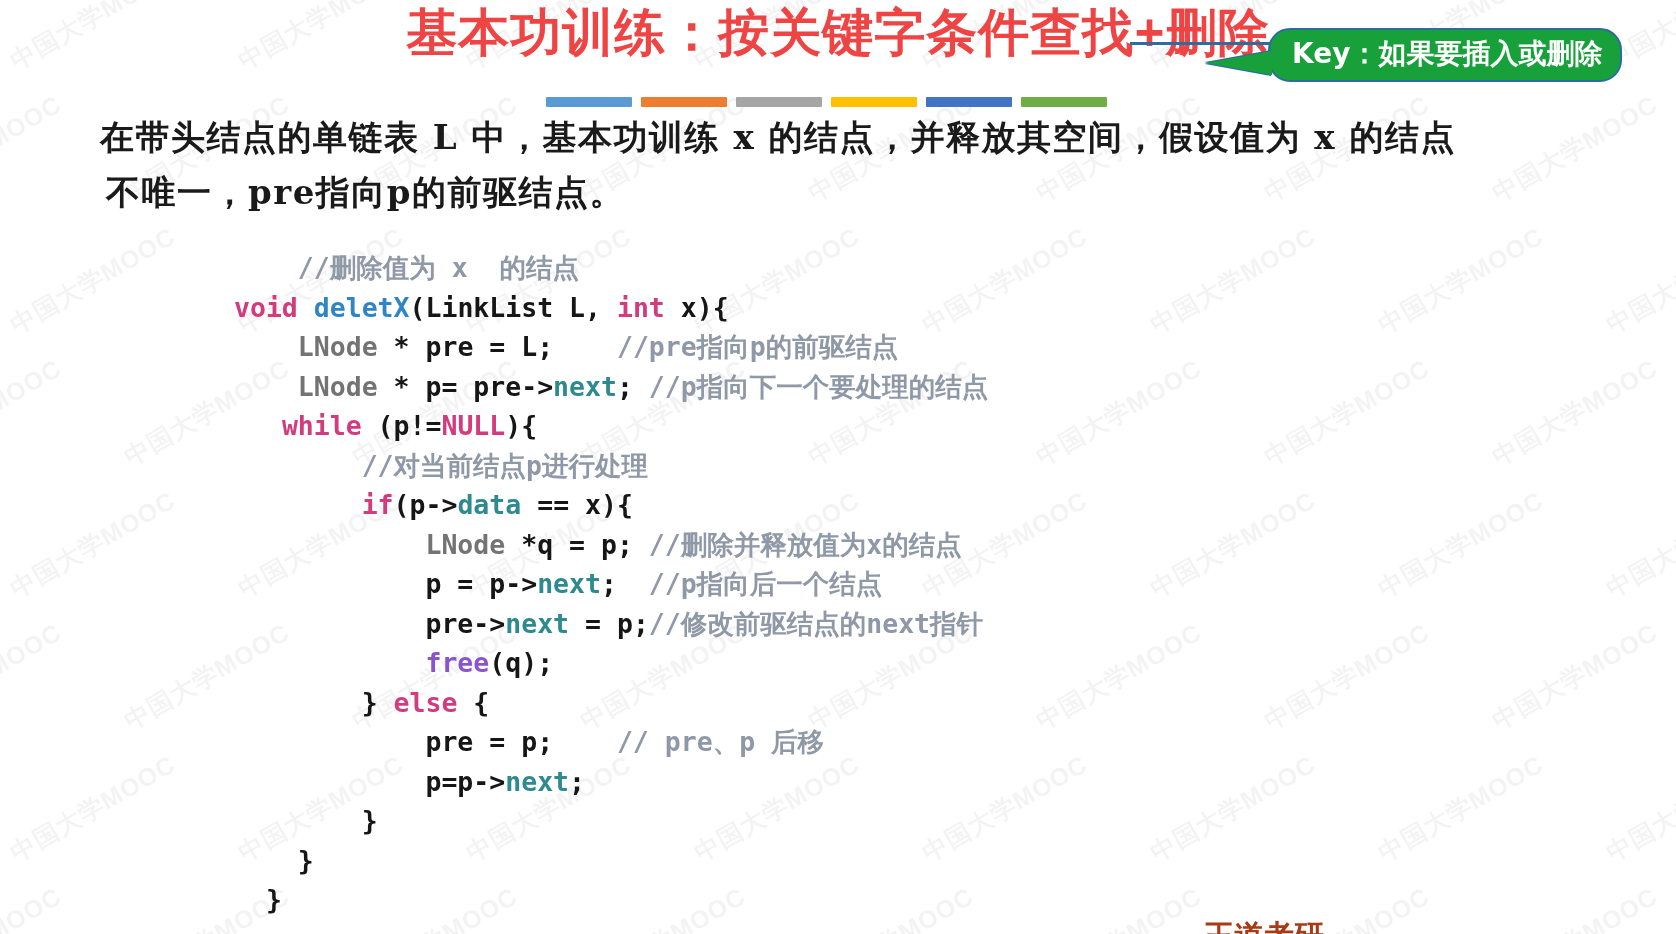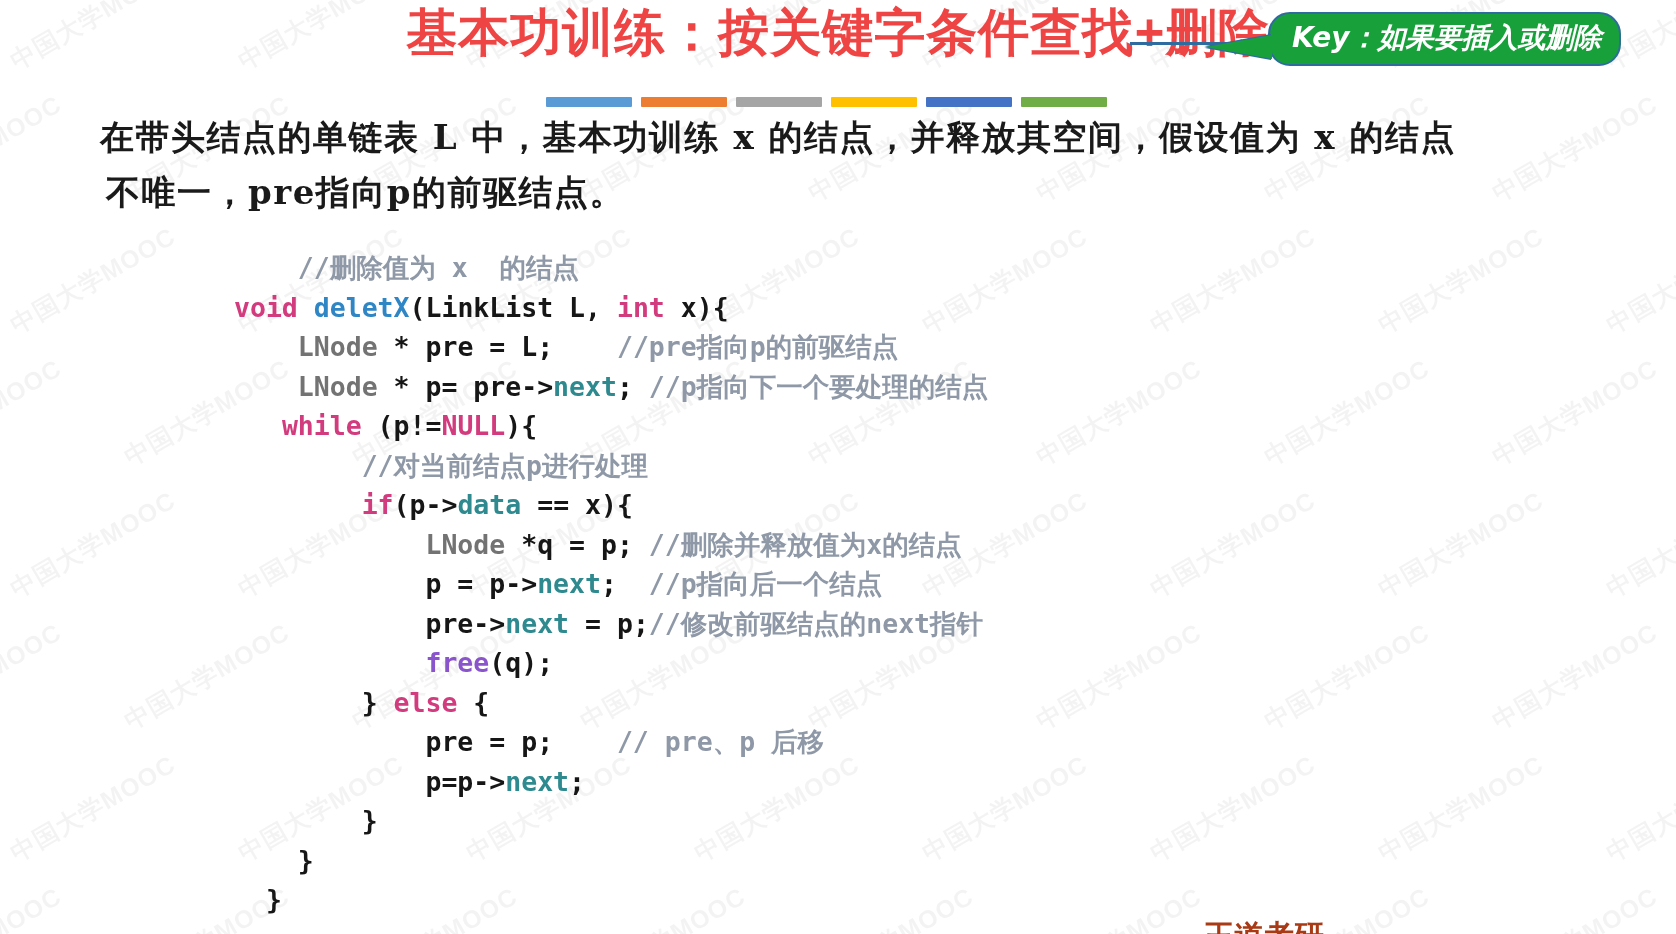--- a/index.html
+++ b/index.html
@@ -71,23 +71,22 @@
   .rule-seg {
     width: 86px;
     height: 10px;
     border-radius: 1px;
   }
 
   
   #callout {
     position: absolute;
     left: 1268px;
-    top: 12px;
+    top: 28px;
     z-index: 12;
-    font-style: italic;
   }
   #callout-box {
     position: relative;
     background: #18a03b;
     border: 2px solid #2e6b9e;
     border-radius: 22px;
     padding: 6px 18px 8px 22px;
     min-width: 330px;
     box-sizing: border-box;
   }

